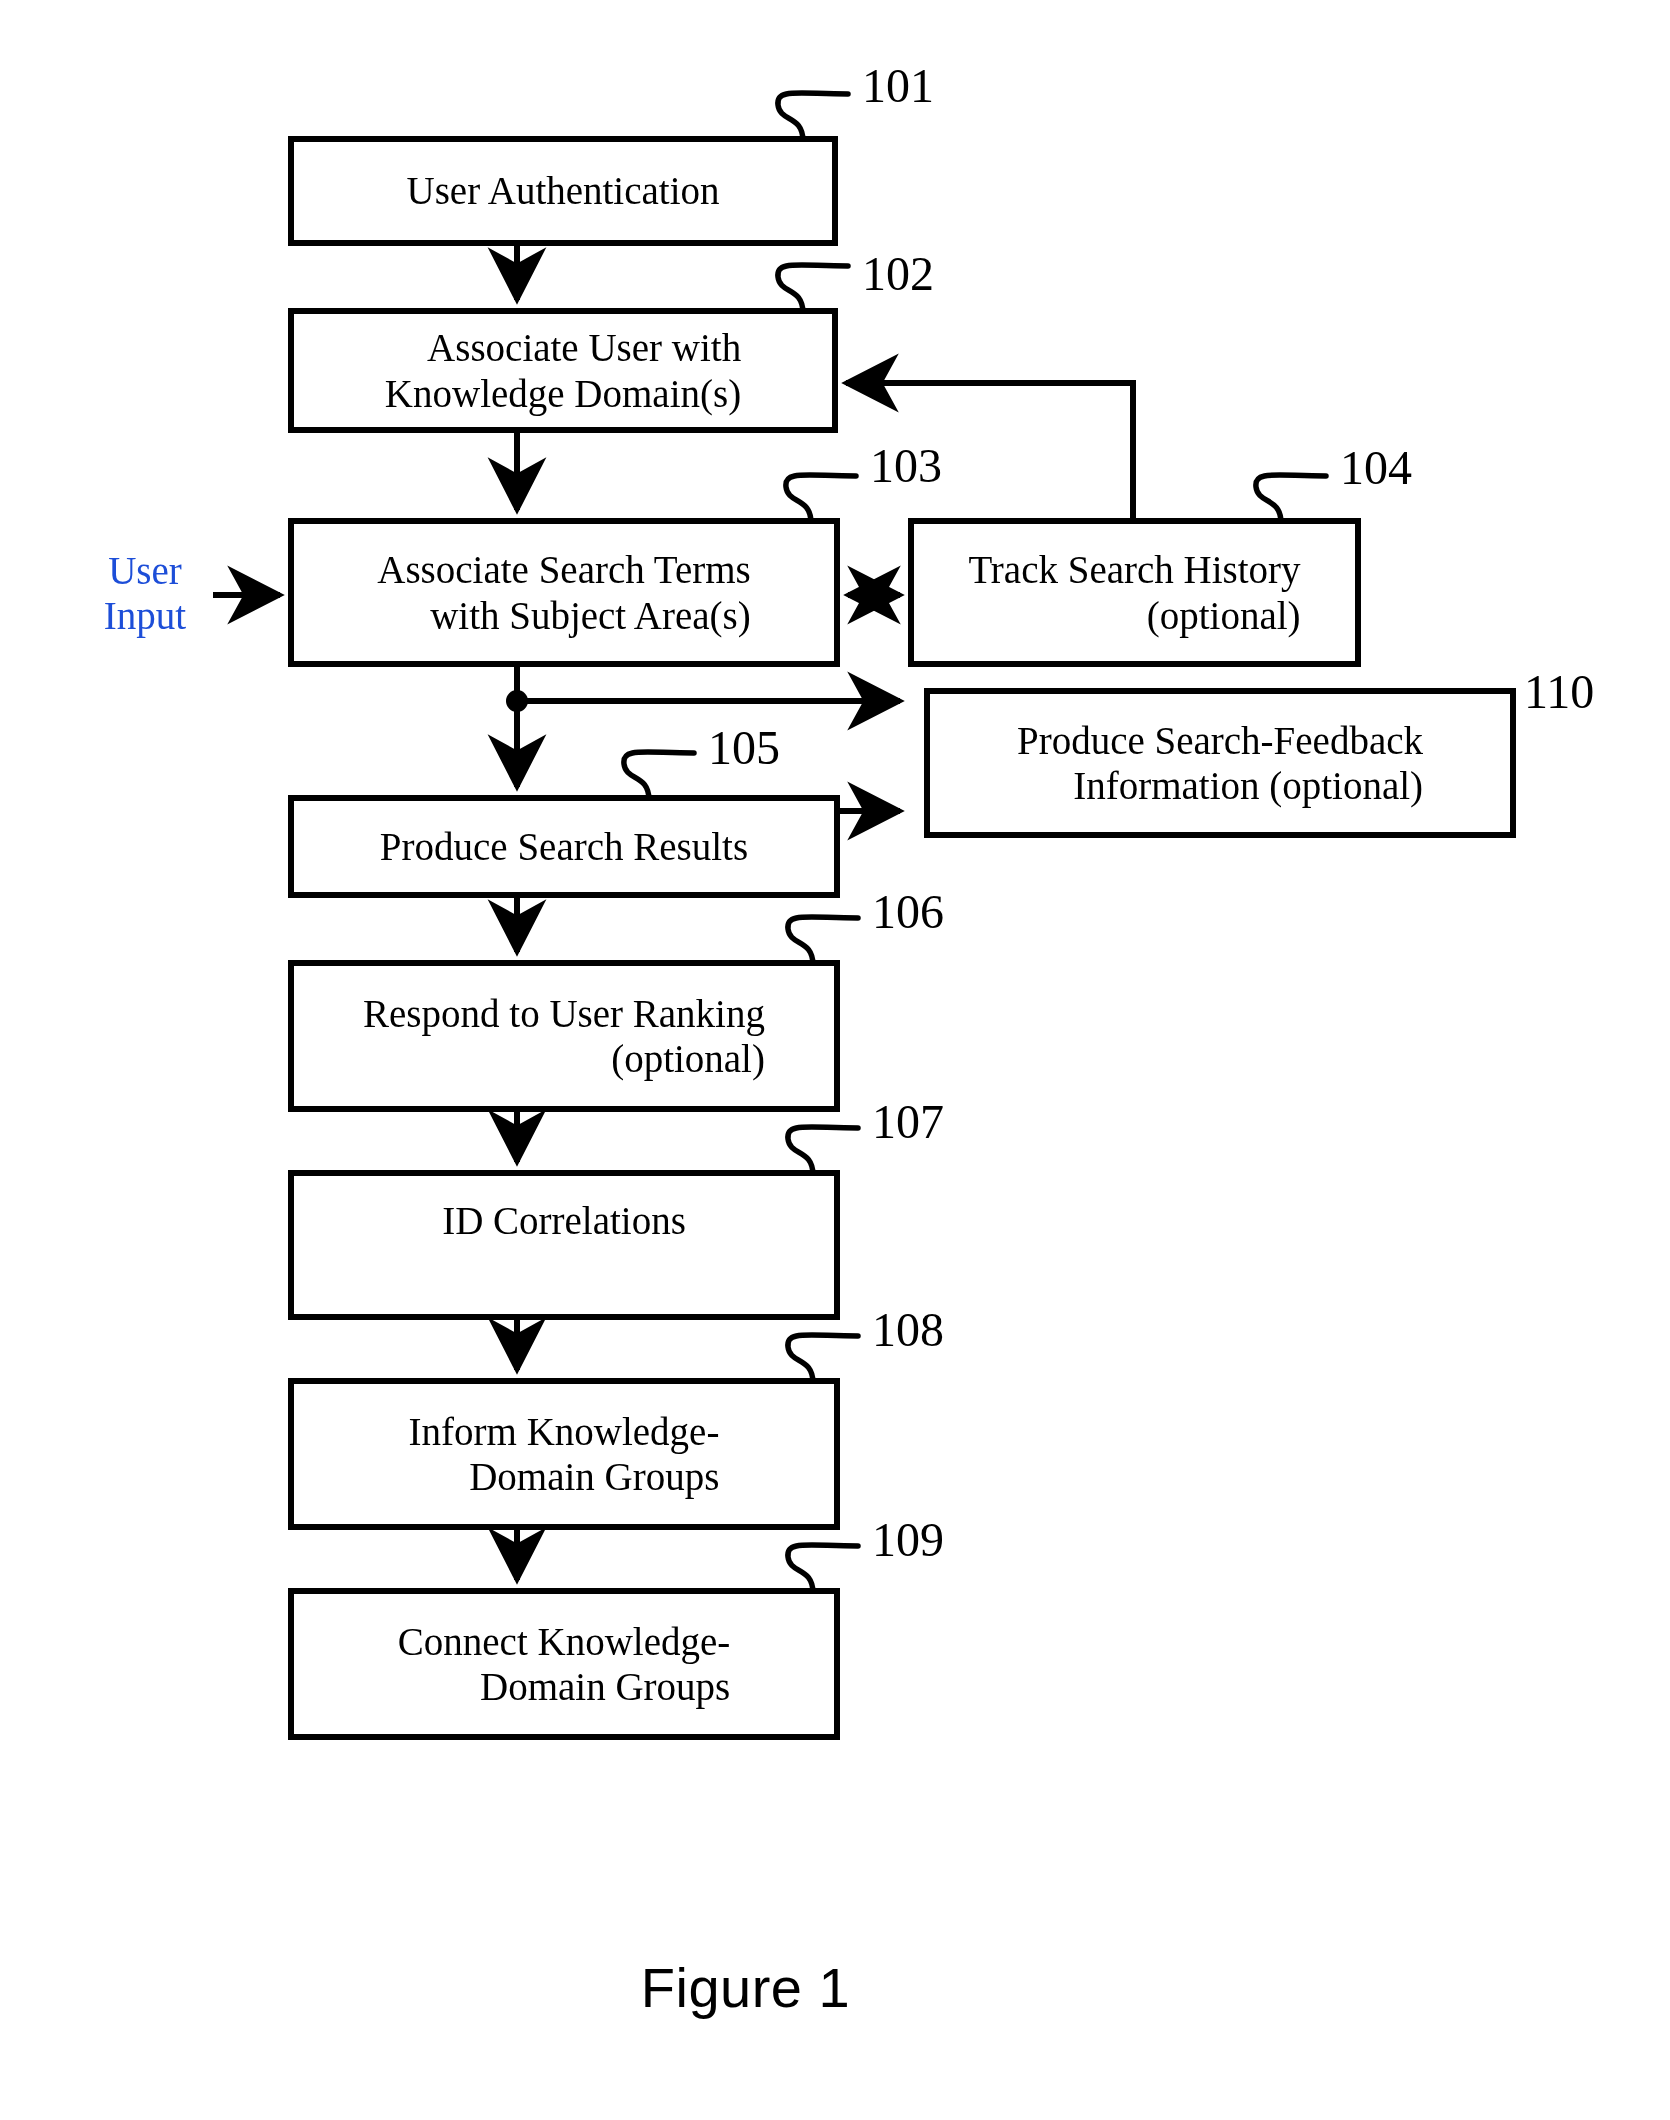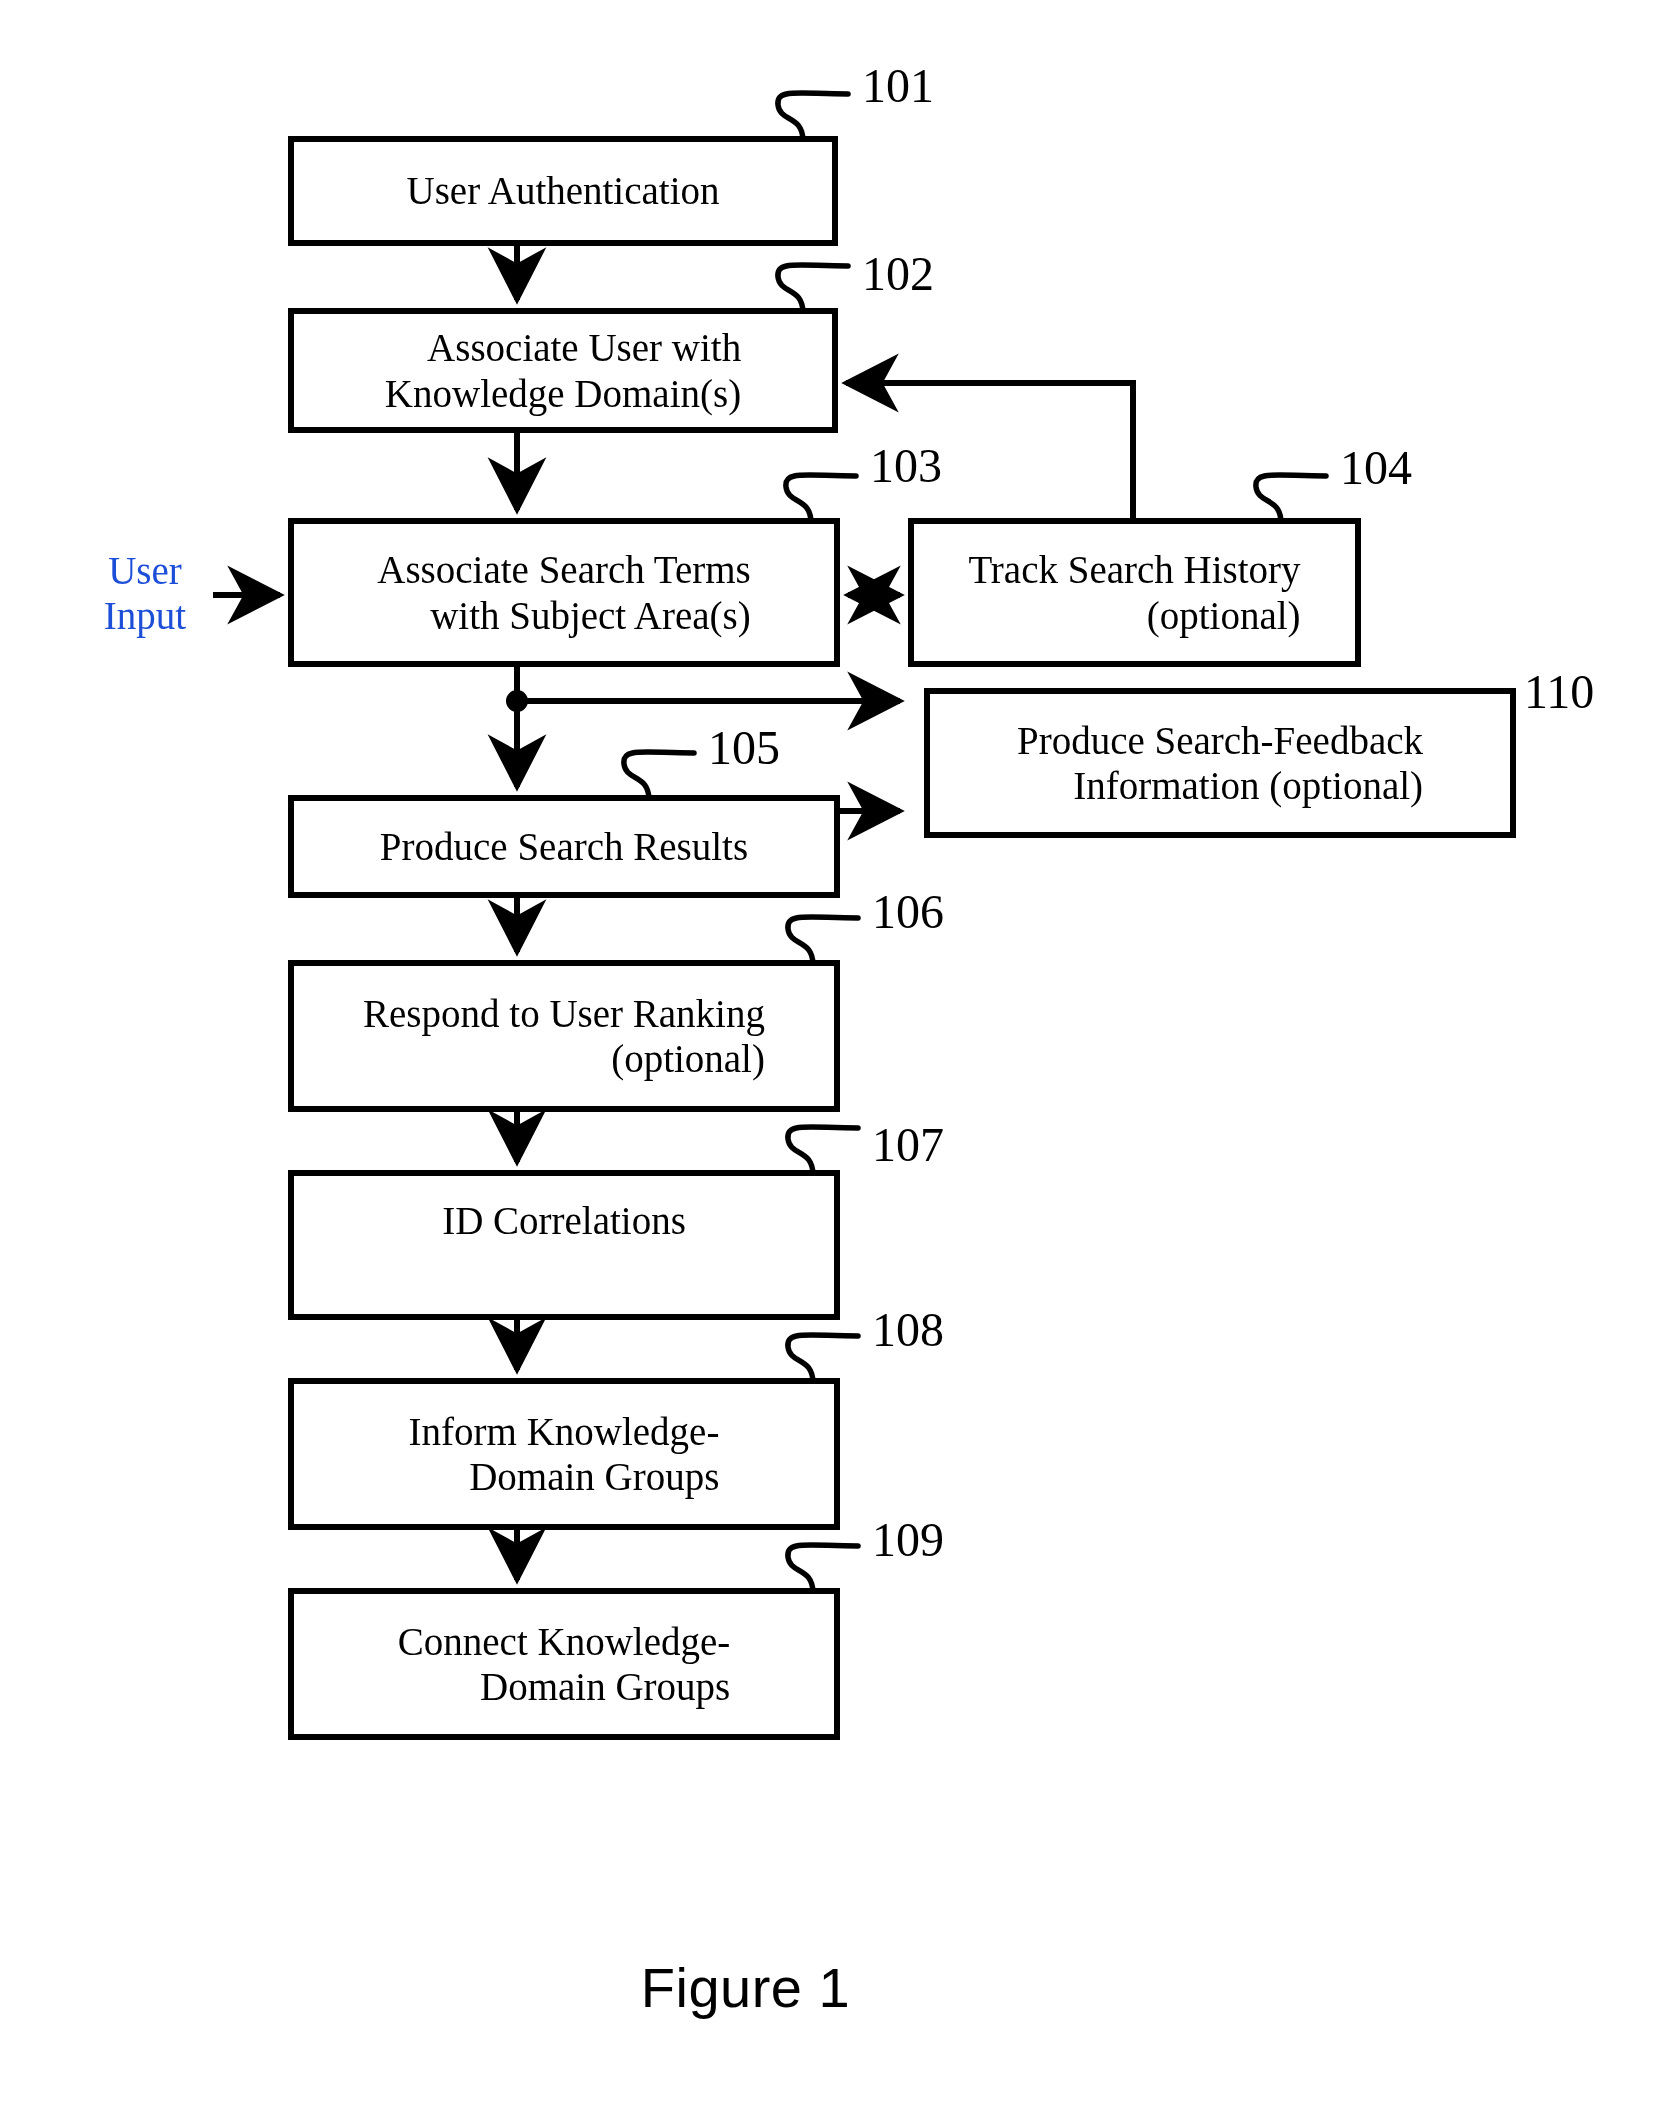--- a/index.html
+++ b/index.html
@@ -173,21 +173,21 @@
     <span>Connect Knowledge-<br>Domain Groups</span>
   </div>
 
   <div class="reflabel" style="left:862px; top:62px;">101</div>
   <div class="reflabel" style="left:862px; top:238px;margin-top:12px;">102</div>
   <div class="reflabel" style="left:870px; top:442px;">103</div>
   <div class="reflabel" style="left:1340px; top:444px;">104</div>
   <div class="reflabel" style="left:1524px; top:668px;">110</div>
   <div class="reflabel" style="left:708px; top:724px;">105</div>
   <div class="reflabel" style="left:872px; top:888px;">106</div>
-  <div class="reflabel" style="left:872px; top:1098px;margin-top:23px;">107</div>
+  <div class="reflabel" style="left:872px; top:1098px;">107</div>
   <div class="reflabel" style="left:872px; top:1306px;">108</div>
   <div class="reflabel" style="left:872px; top:1516px;">109</div>
 
   <div class="sidelabel" style="left:80px; top:548px; width:130px;">User<br>Input</div>
 
   <div id="figure-caption">Figure 1</div>
 
 </div>
 
 </body></html>

